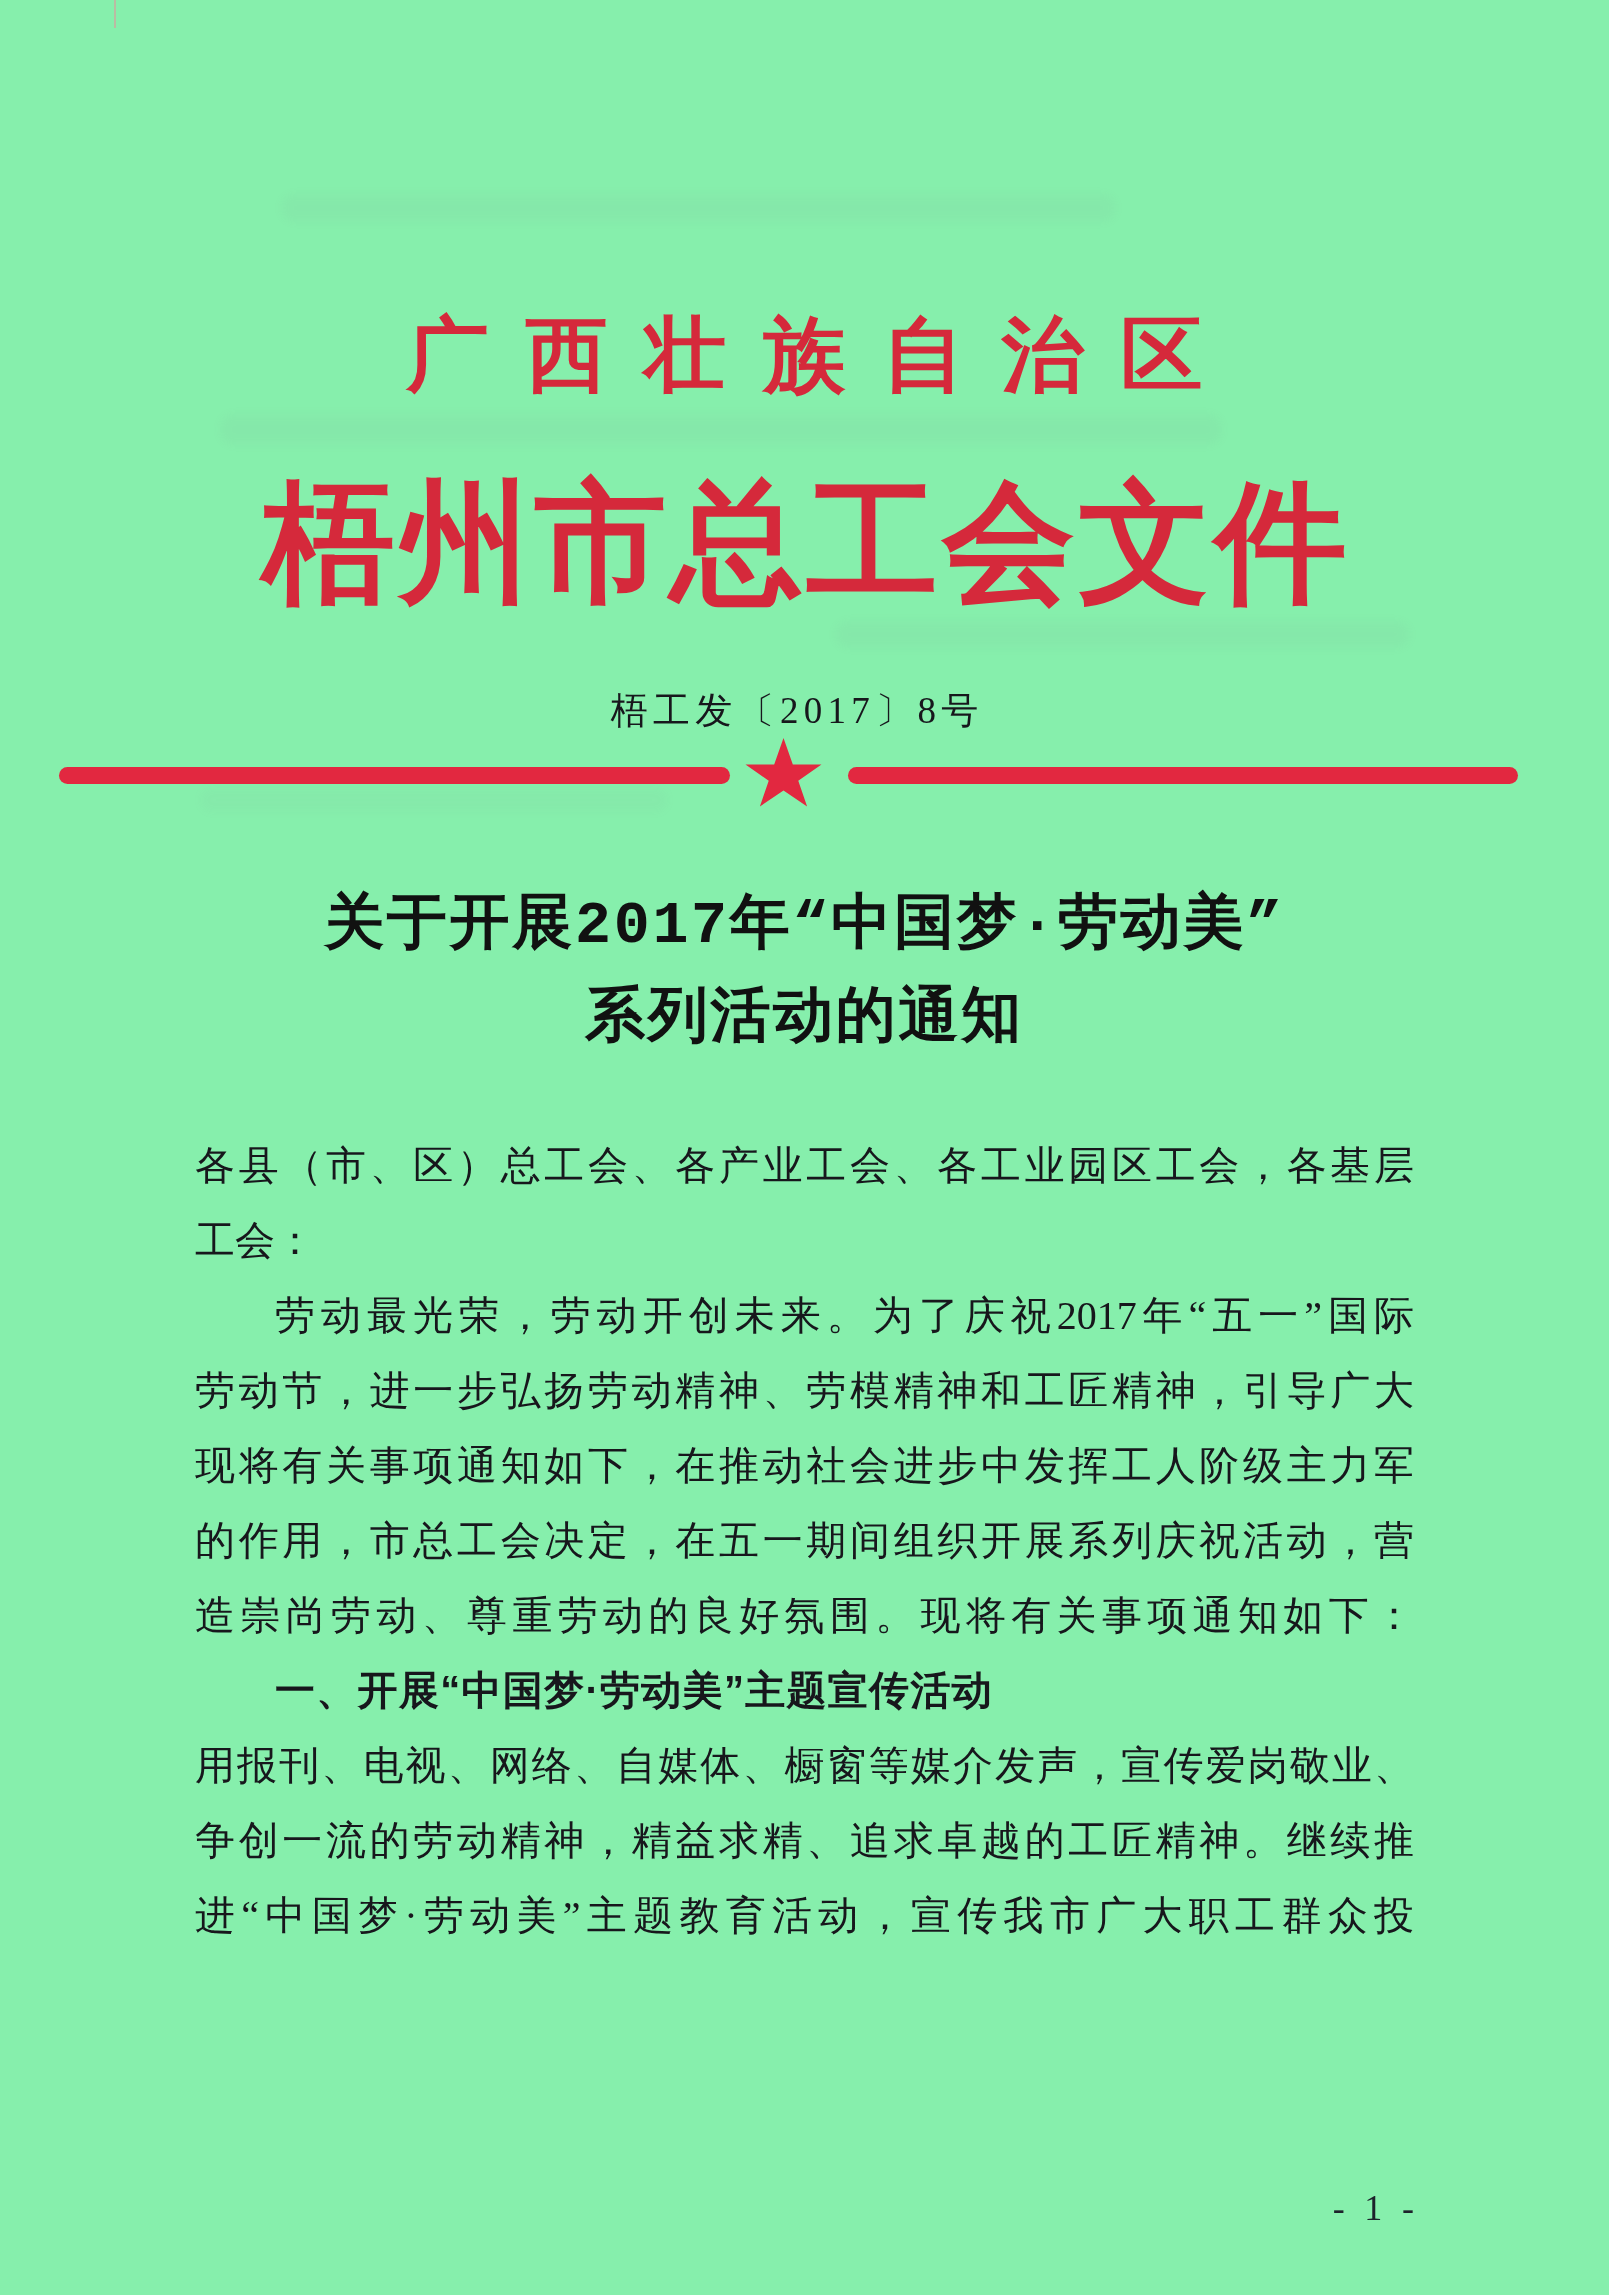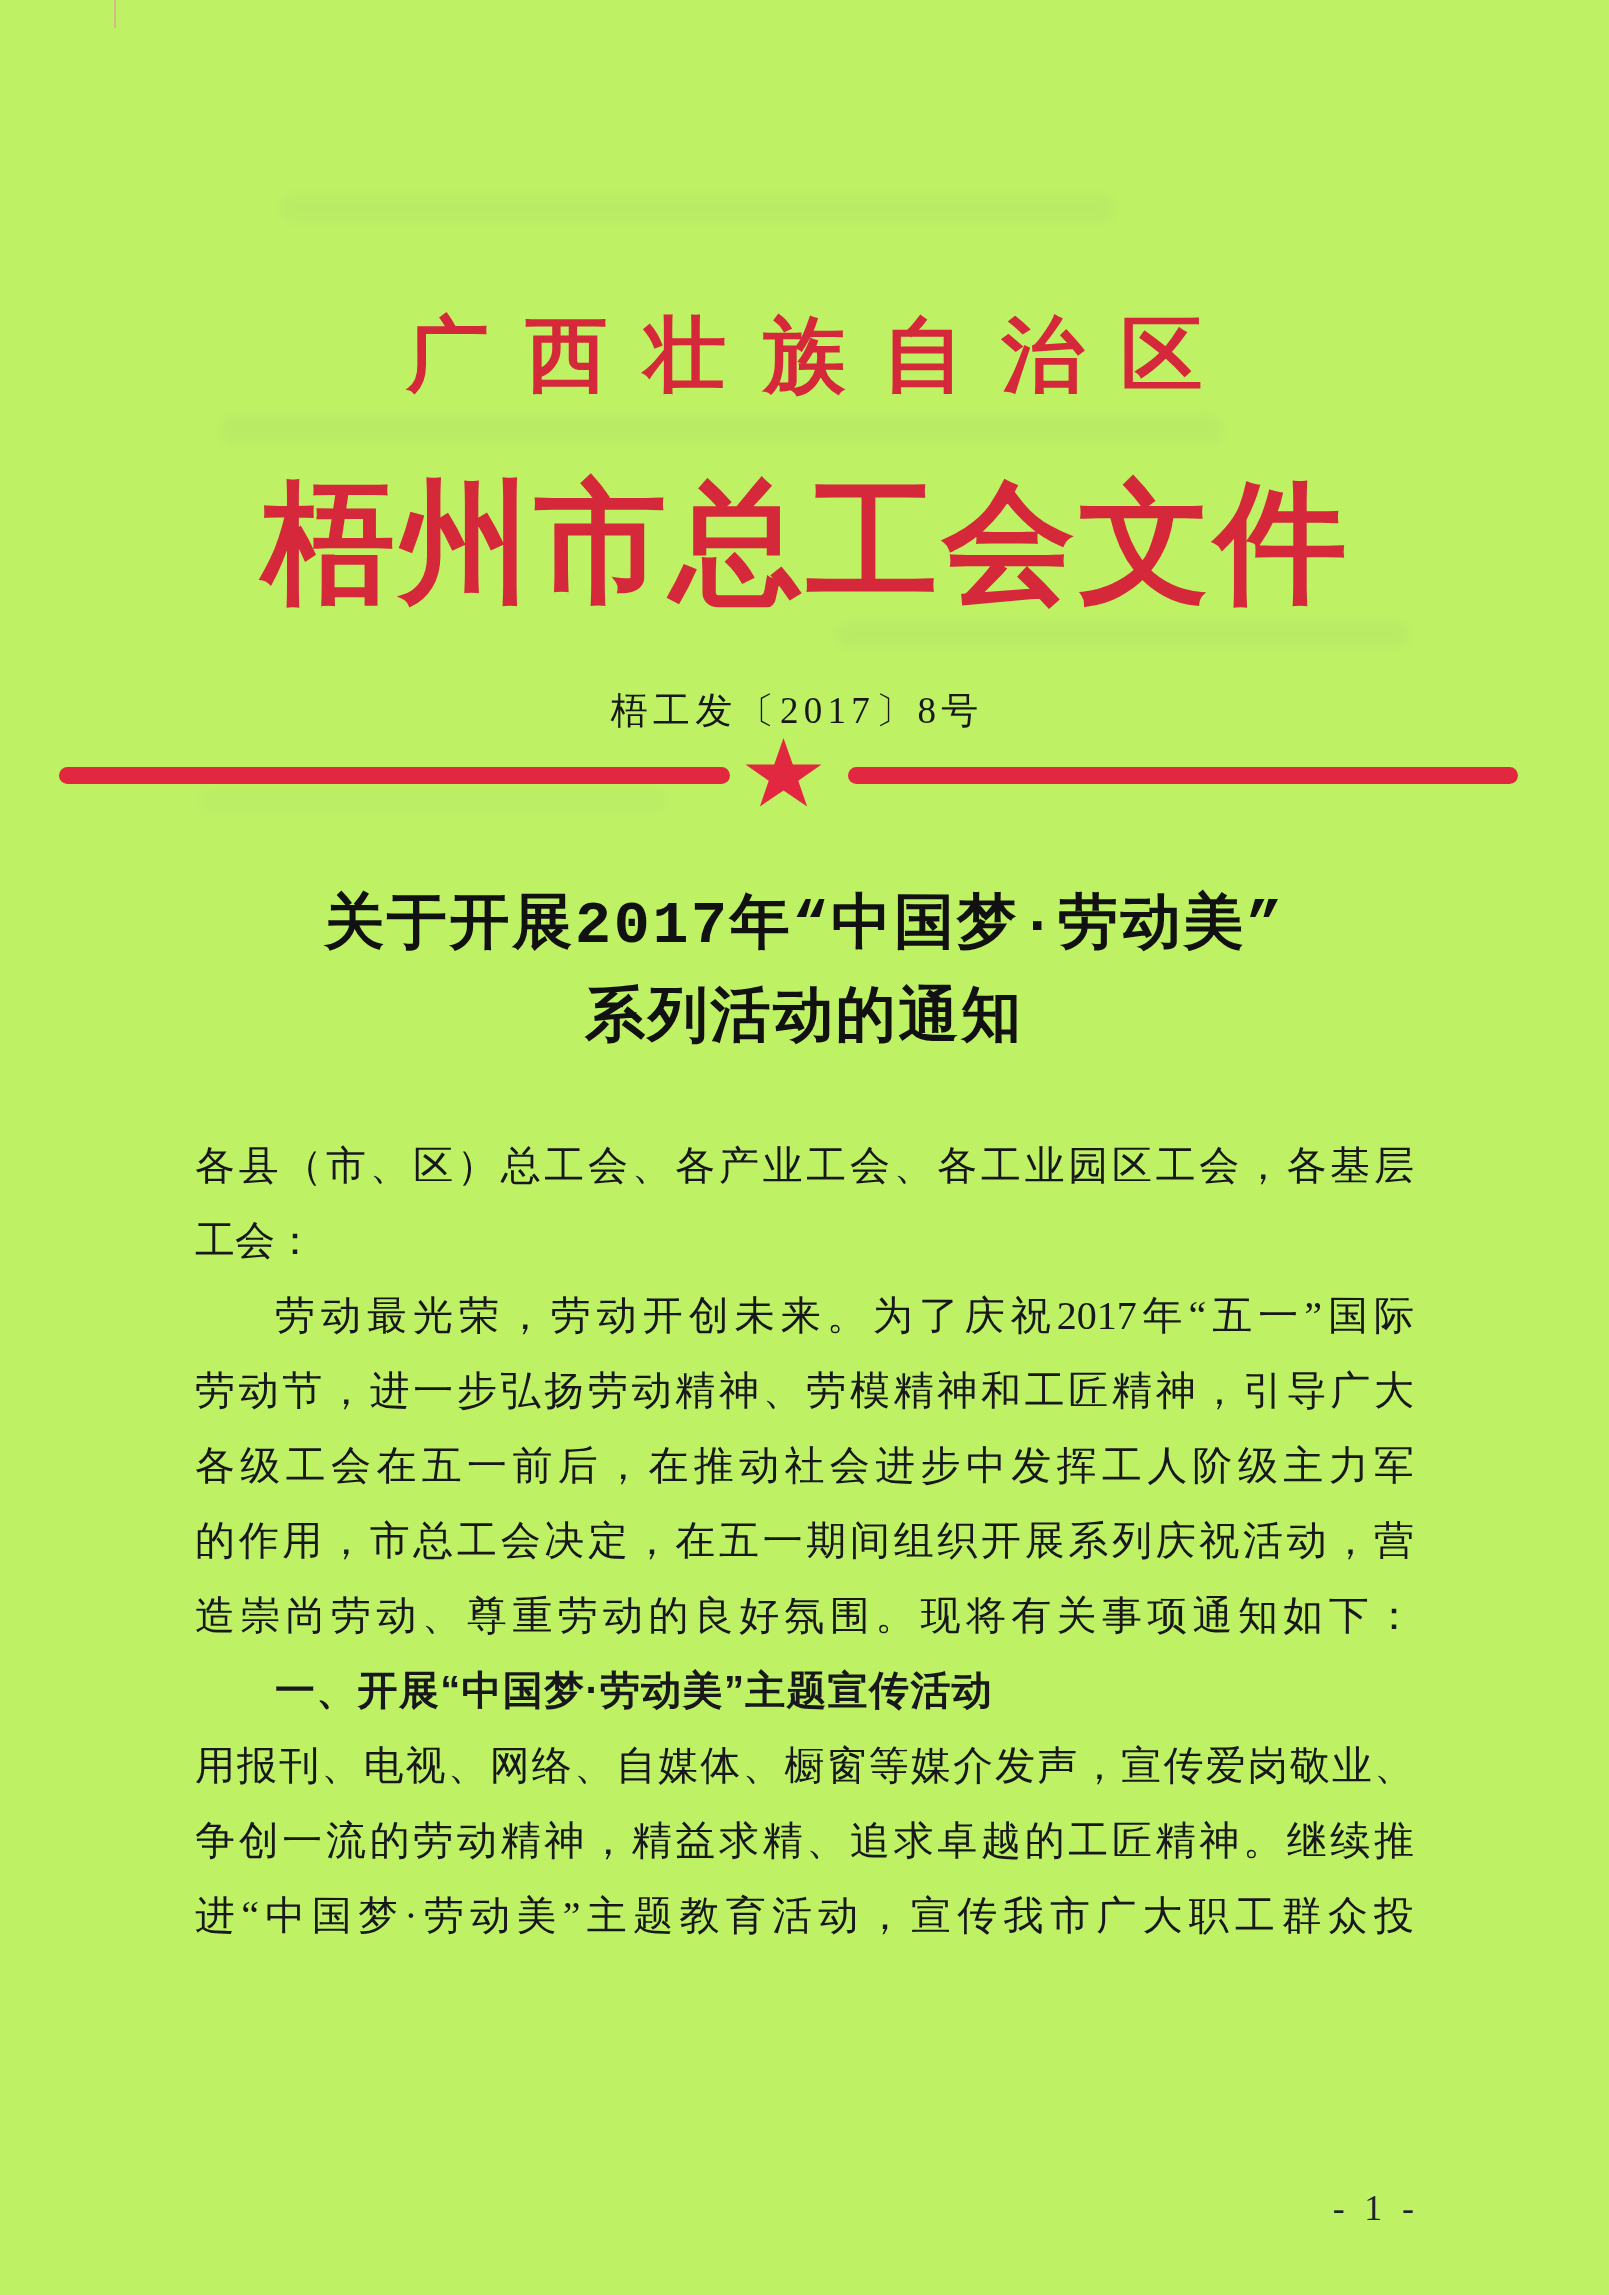--- a/index.html
+++ b/index.html
@@ -1,20 +1,20 @@
 <!DOCTYPE html>
 <html style="font-size:10.7px"><head>
 <meta charset="utf-8">
 <style>
   html,body{margin:0;padding:0;background:#e8e6e2;}
   .page{
     position:relative;
     width:1609px;height:2295px;
     margin:0 auto;
-    background:#bef264;
+    background:#86efac;
     overflow:hidden;
     font-family:"Liberation Serif","DejaVu Serif",serif;
     color:#1a1a1a;
   }
   
   .ghost{
     position:absolute;
     background:#7d7d88;
     opacity:0.05;
     filter:blur(4.7px);
@@ -123,21 +123,21 @@
   <div class="red-rule right-seg"></div>
 
   <div class="doc-title l1">关于开展2017年“中国梦·劳动美”</div>
   <div class="doc-title l2">系列活动的通知</div>
 
   <div class="body-block">
     <div class="line justify">各县（市、区）总工会、各产业工会、各工业园区工会，各基层</div>
     <div class="line">工会：</div>
     <div class="line justify indent">劳动最光荣，劳动开创未来。为了庆祝2017年“五一”国际</div>
     <div class="line justify">劳动节，进一步弘扬劳动精神、劳模精神和工匠精神，引导广大</div>
-    <div class="line justify">各级工会在五一前后，在推动社会进步中发挥工人阶级主力军</div>
+    <div class="line justify">现将有关事项通知如下，在推动社会进步中发挥工人阶级主力军</div>
     <div class="line justify">的作用，市总工会决定，在五一期间组织开展系列庆祝活动，营</div>
     <div class="line justify">造崇尚劳动、尊重劳动的良好氛围。现将有关事项通知如下：</div>
     <div class="line bold indent">一、开展“中国梦·劳动美”主题宣传活动</div>
     <div class="line justify">用报刊、电视、网络、自媒体、橱窗等媒介发声，宣传爱岗敬业、</div>
     <div class="line justify">争创一流的劳动精神，精益求精、追求卓越的工匠精神。继续推</div>
     <div class="line justify">进“中国梦·劳动美”主题教育活动，宣传我市广大职工群众投</div>
   </div>
 
   <div class="page-number">- 1 -</div>
 

